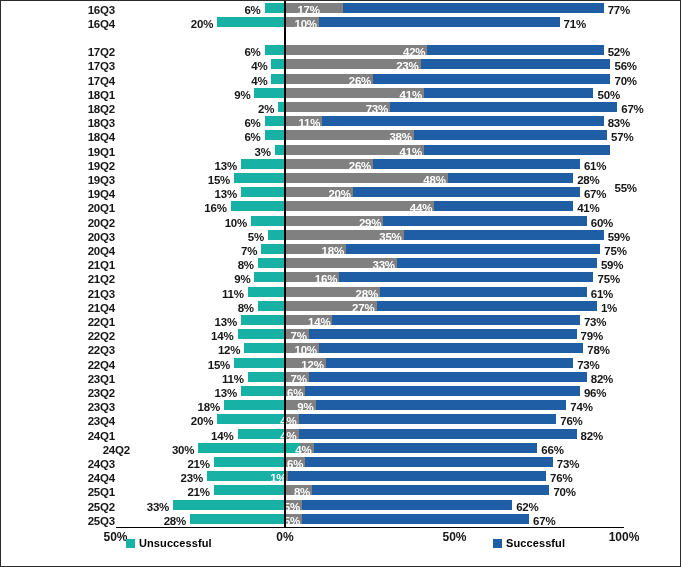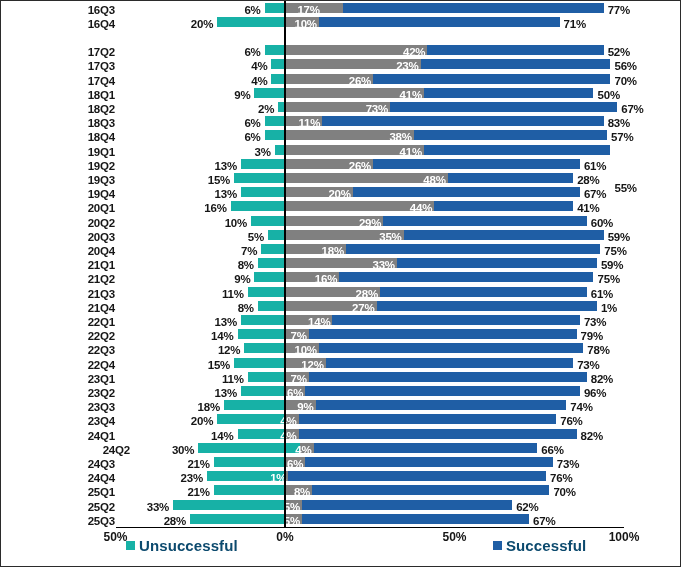--- a/index.html
+++ b/index.html
@@ -102,23 +102,23 @@
     align-items: center;
     gap: 4px;
     white-space: nowrap;
   }
   .legend-swatch {
     width: 9px;
     height: 9px;
     display: inline-block;
   }
   .legend-text {
-    font-size: 15px;
+    font-size: 11px;
     font-weight: bold;
-    color: #0c4a6e;
+    color: #000000;
     letter-spacing: 0.1px;
   }
 </style>
 </head>
 <body>
 
 <div id="chart-frame">
   <div id="plot">
       <div class="row" style="top: 0.5px;">
         <div class="cat-label">16Q3</div>

